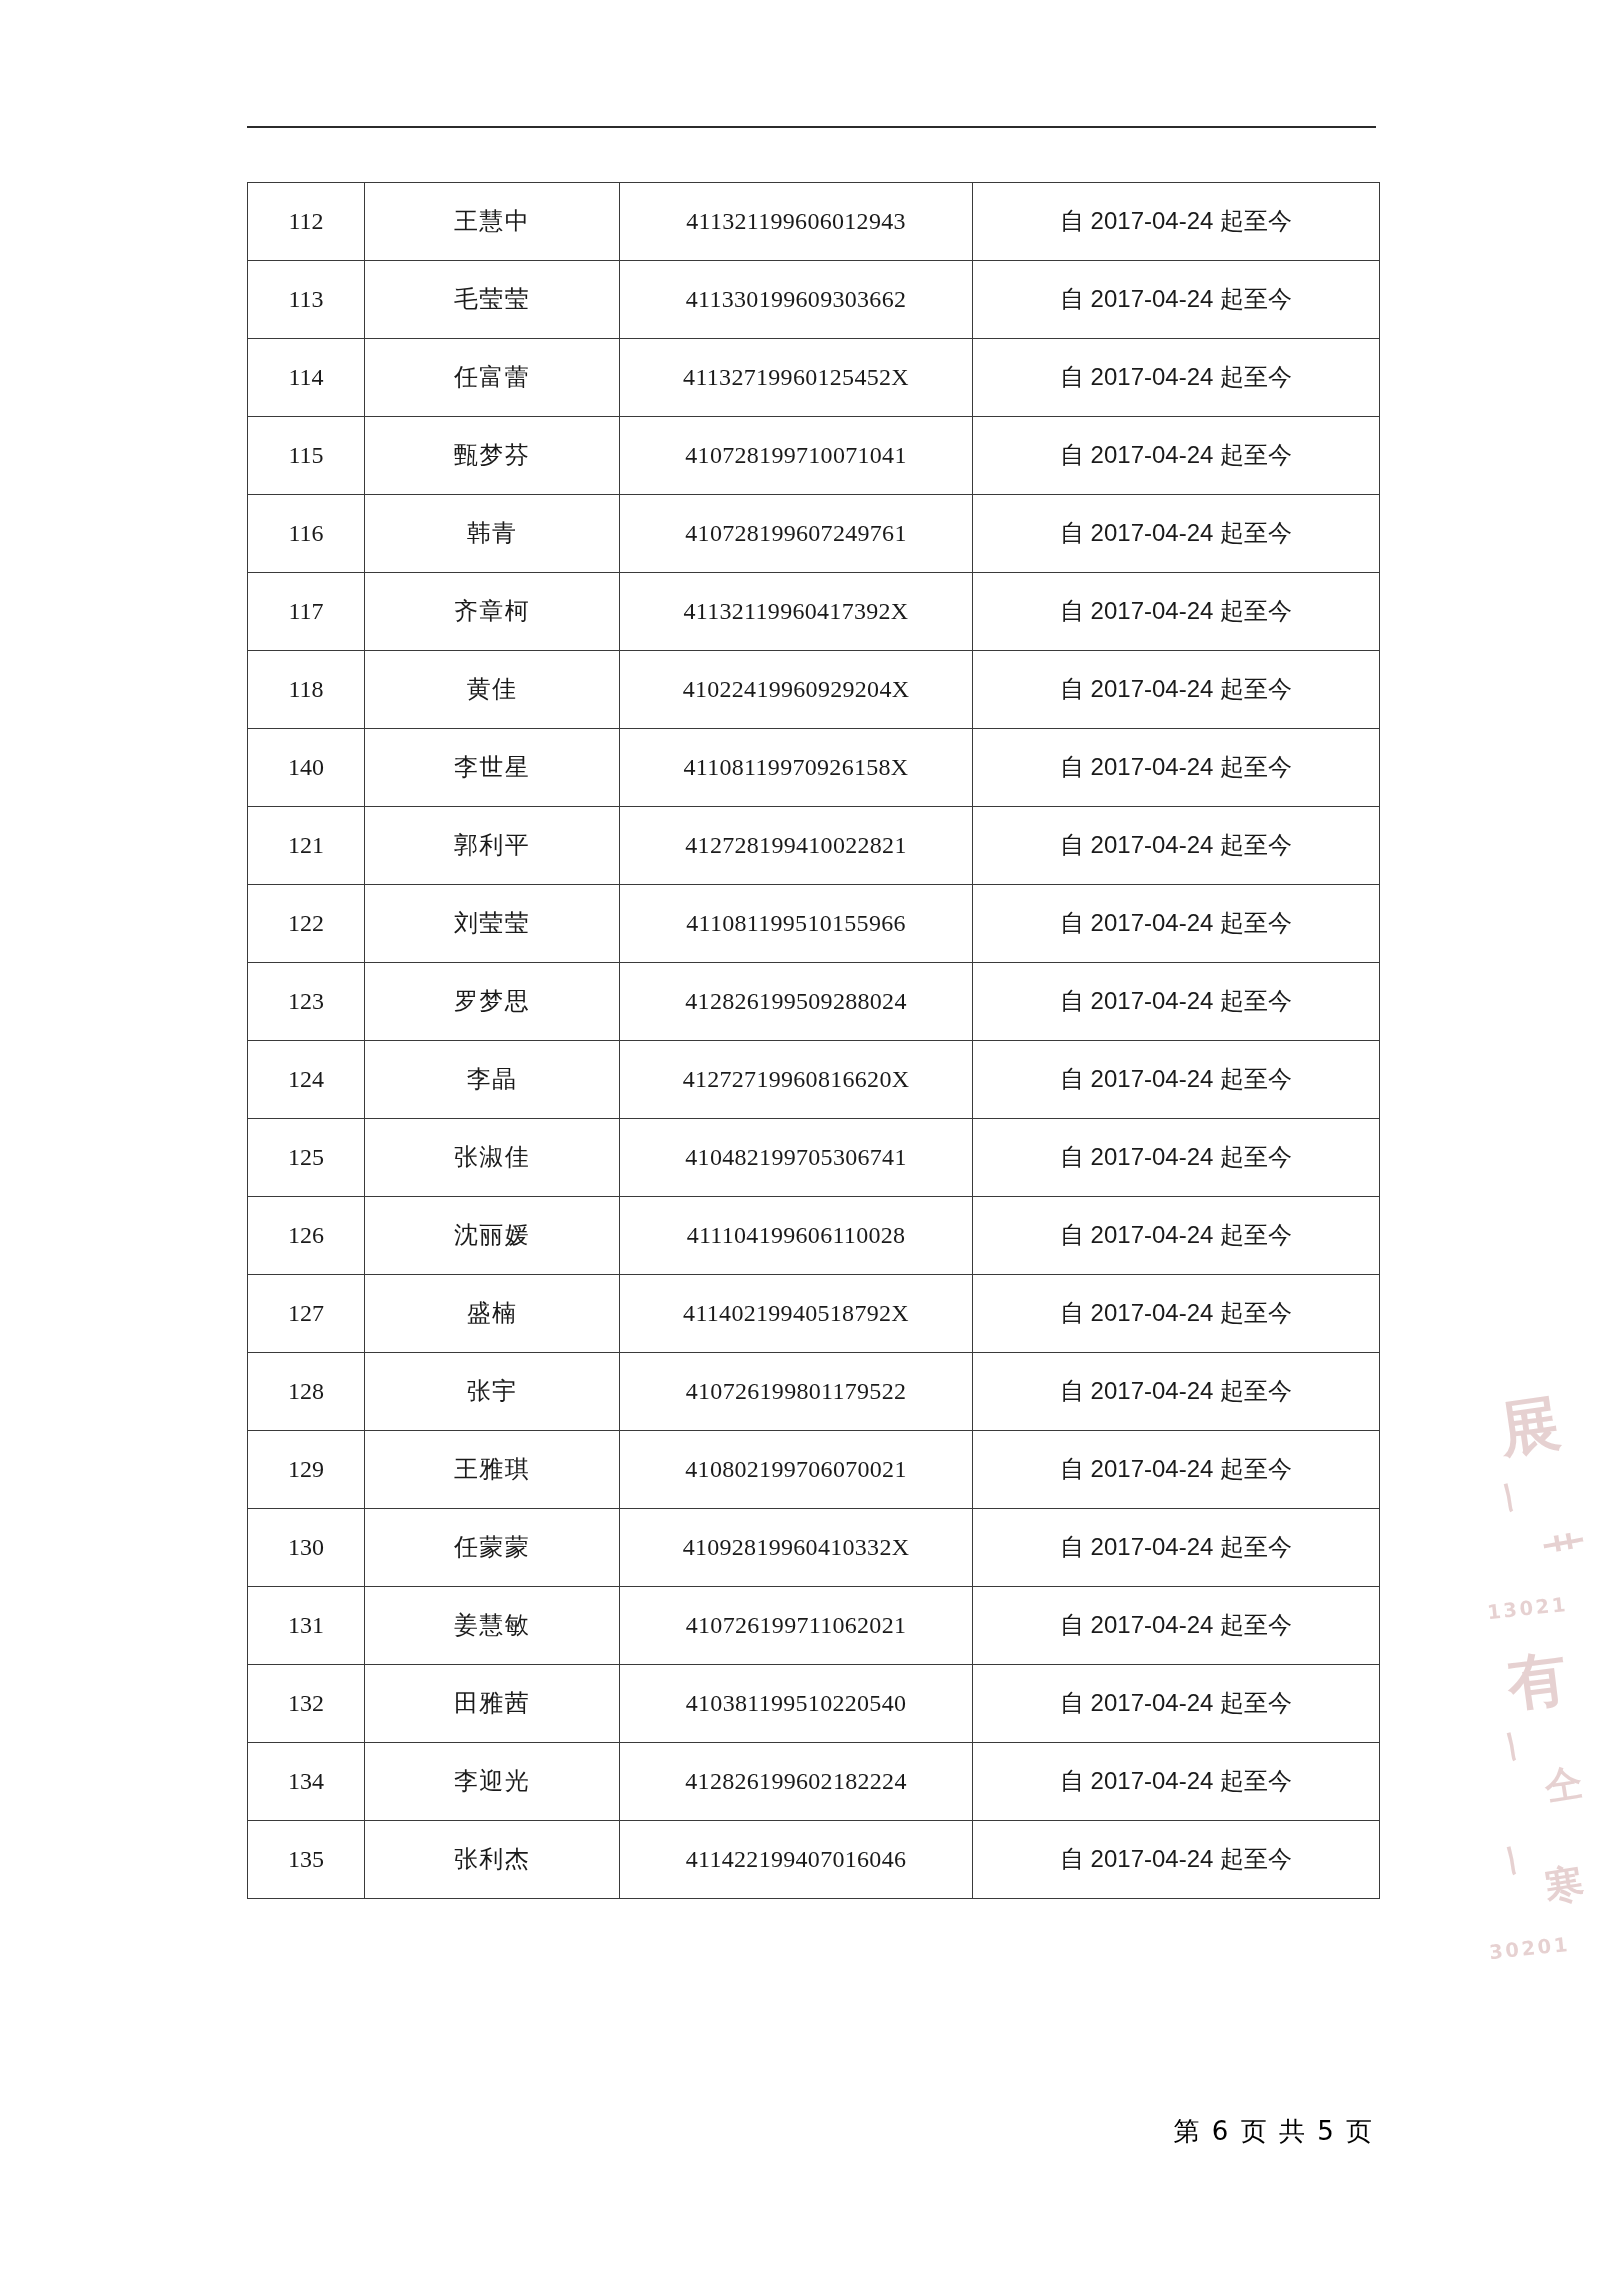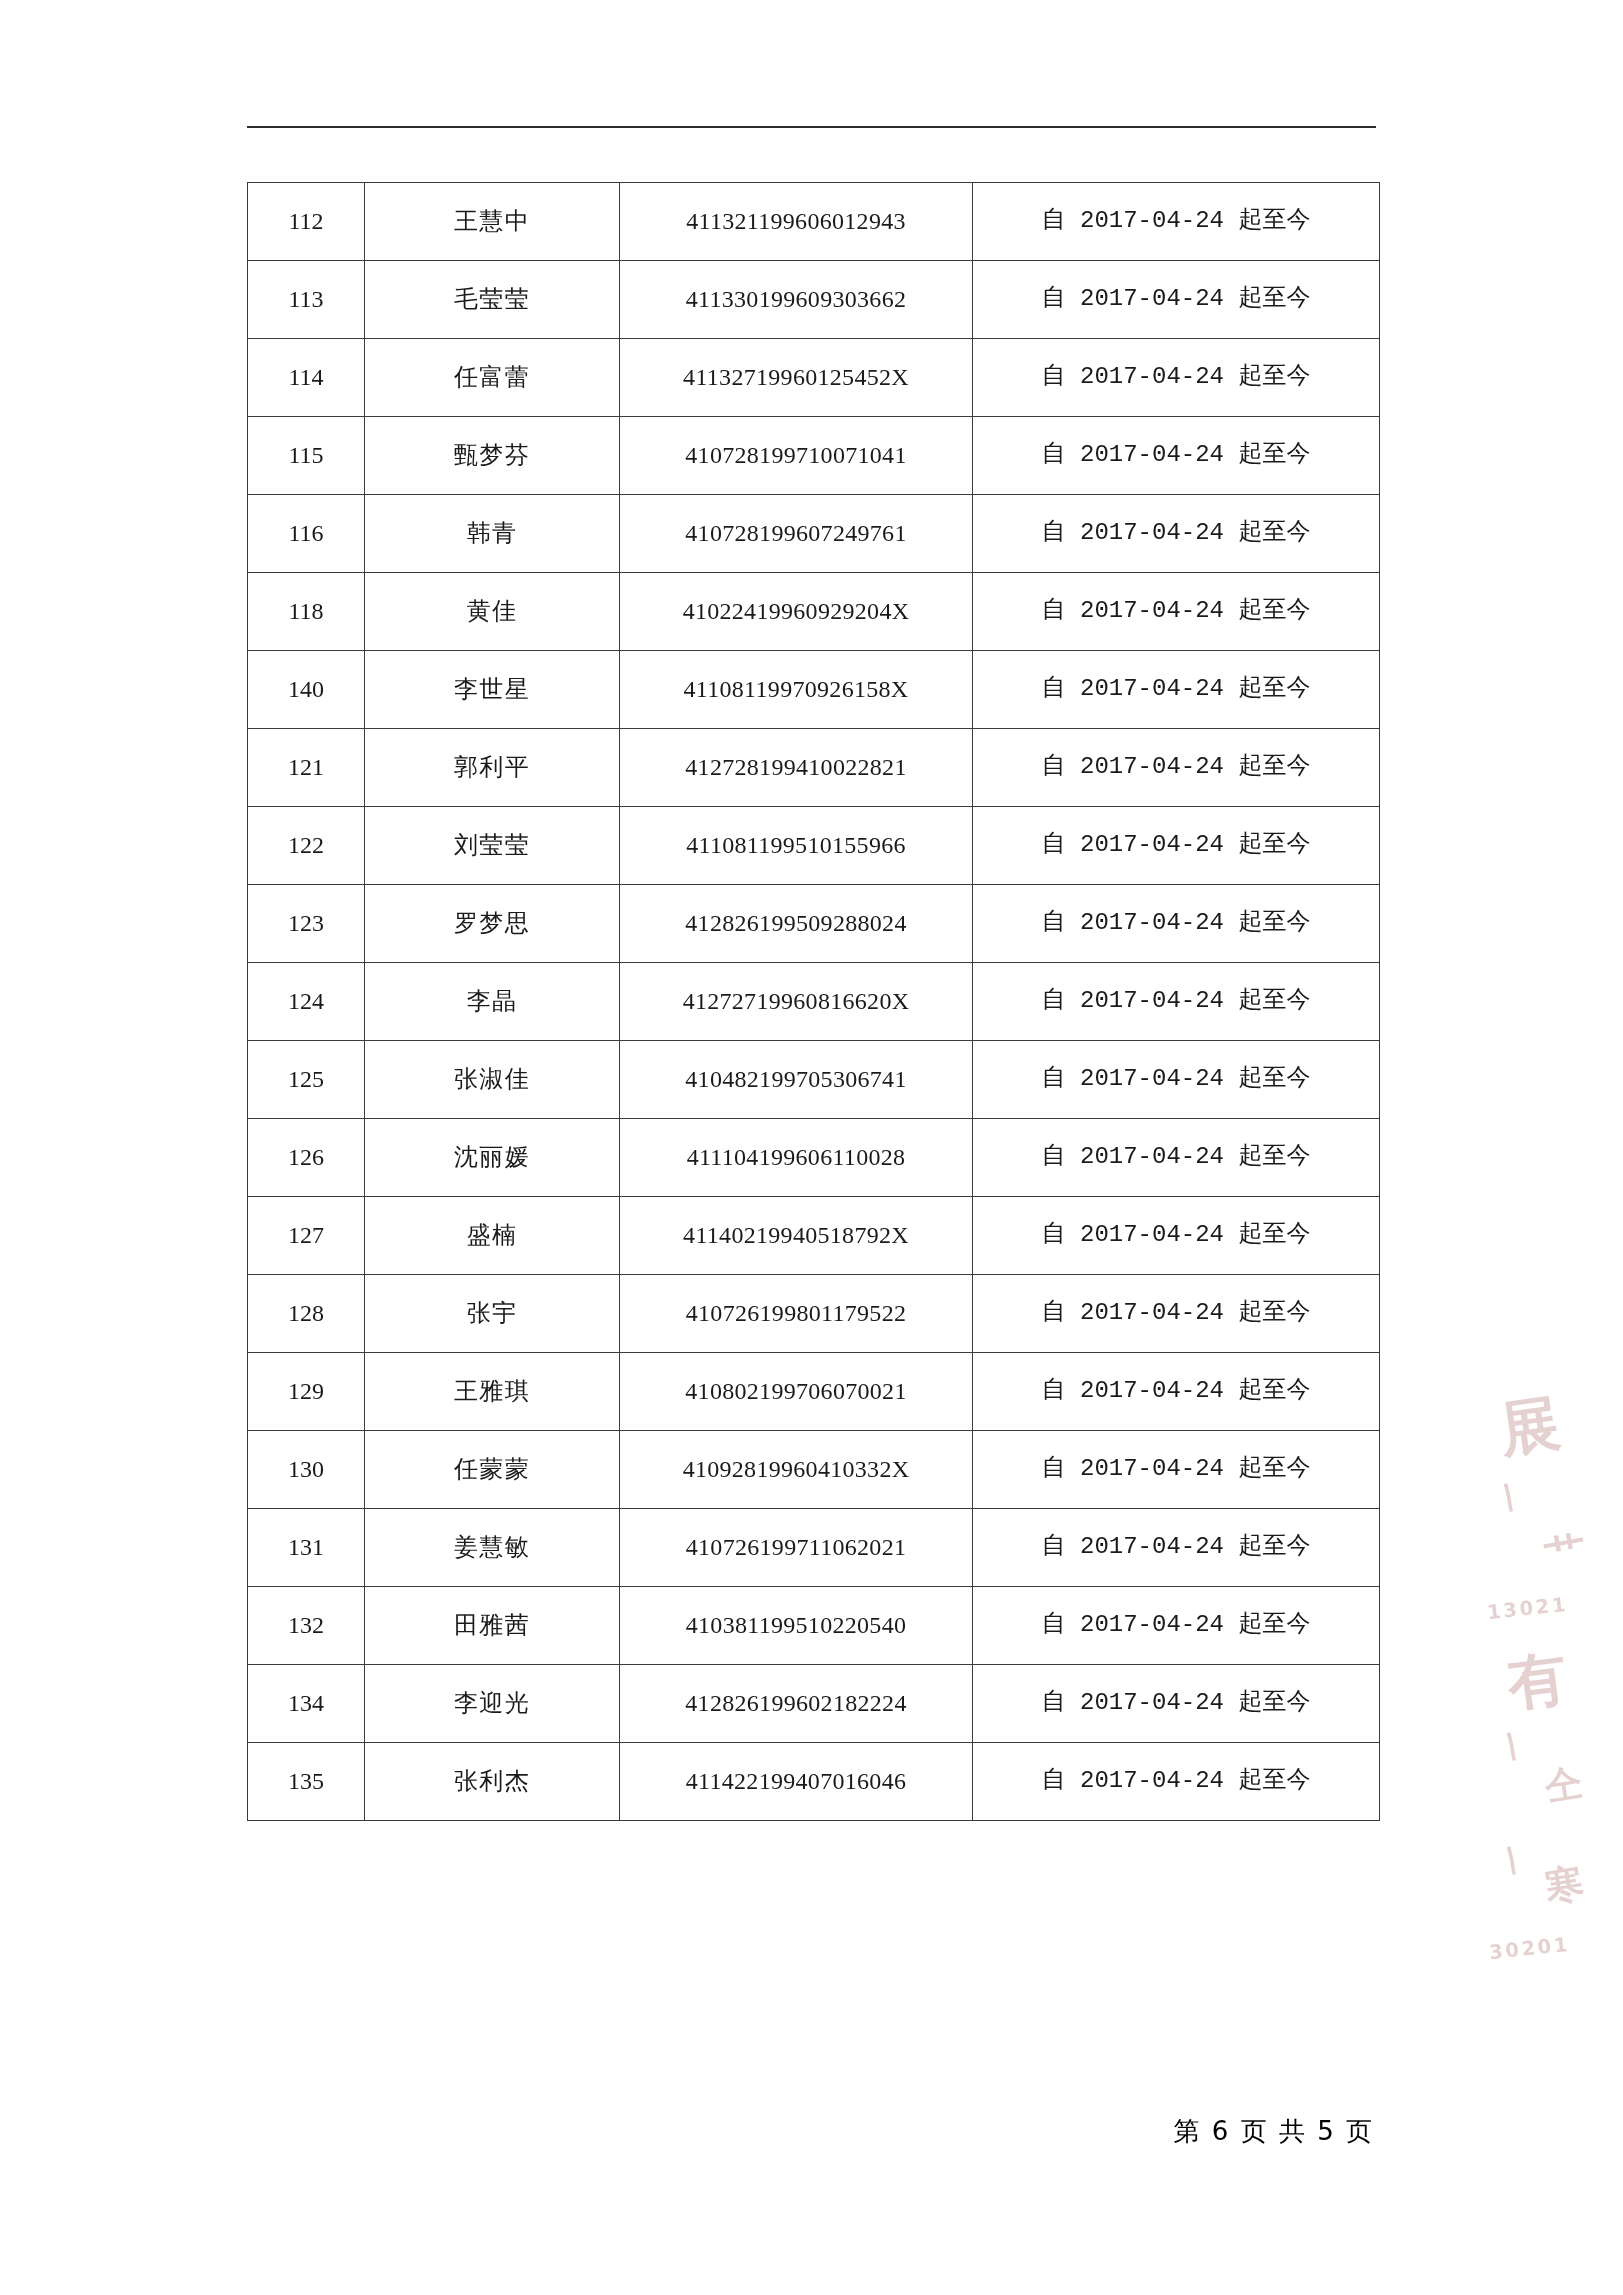--- a/index.html
+++ b/index.html
@@ -72,21 +72,21 @@
     font-size: 26px;
     letter-spacing: 1.3px;
     margin-top: 21px;
   }
   td.id {
     font-family: "Liberation Serif", "DejaVu Serif", serif;
     font-size: 25px;
     letter-spacing: 0.3px;
   }
   td.period {
-    font-family: Liberation Mono, monospace;
+    font-family: Liberation Sans, sans-serif;
     font-size: 24px;
   }
 
   
   .footer {
     position: absolute;
     right: 249px;
     top: 2114px;
     font-family: "DejaVu Sans", "Liberation Sans", sans-serif;
     font-size: 26px;
@@ -162,20 +162,26 @@
             <td class="id">410728199710071041</td>
             <td class="period">自 2017-04-24 起至今</td>
           </tr>
           <tr>
             <td class="idx">116</td>
             <td class="name">韩青</td>
             <td class="id">410728199607249761</td>
             <td class="period">自 2017-04-24 起至今</td>
           </tr>
           <tr>
+            <td class="idx">117</td>
+            <td class="name">齐章柯</td>
+            <td class="id">41132119960417392X</td>
+            <td class="period">自 2017-04-24 起至今</td>
+          </tr>
+          <tr>
             <td class="idx">118</td>
             <td class="name">黄佳</td>
             <td class="id">41022419960929204X</td>
             <td class="period">自 2017-04-24 起至今</td>
           </tr>
           <tr>
             <td class="idx">140</td>
             <td class="name">李世星</td>
             <td class="id">41108119970926158X</td>
             <td class="period">自 2017-04-24 起至今</td>

